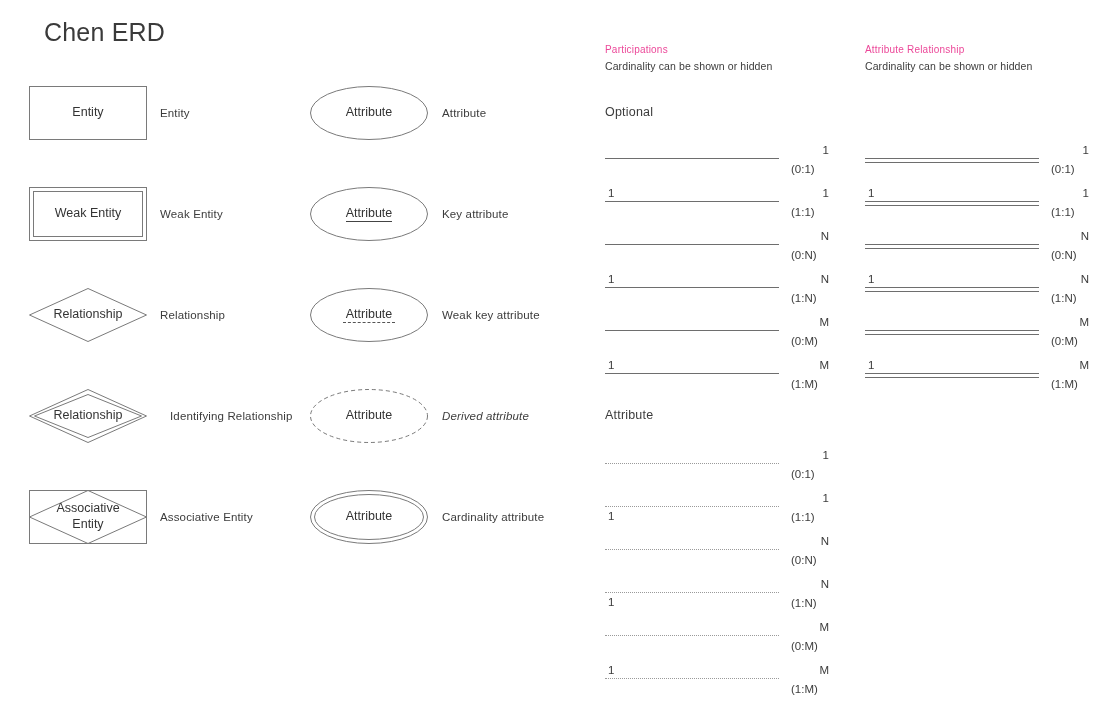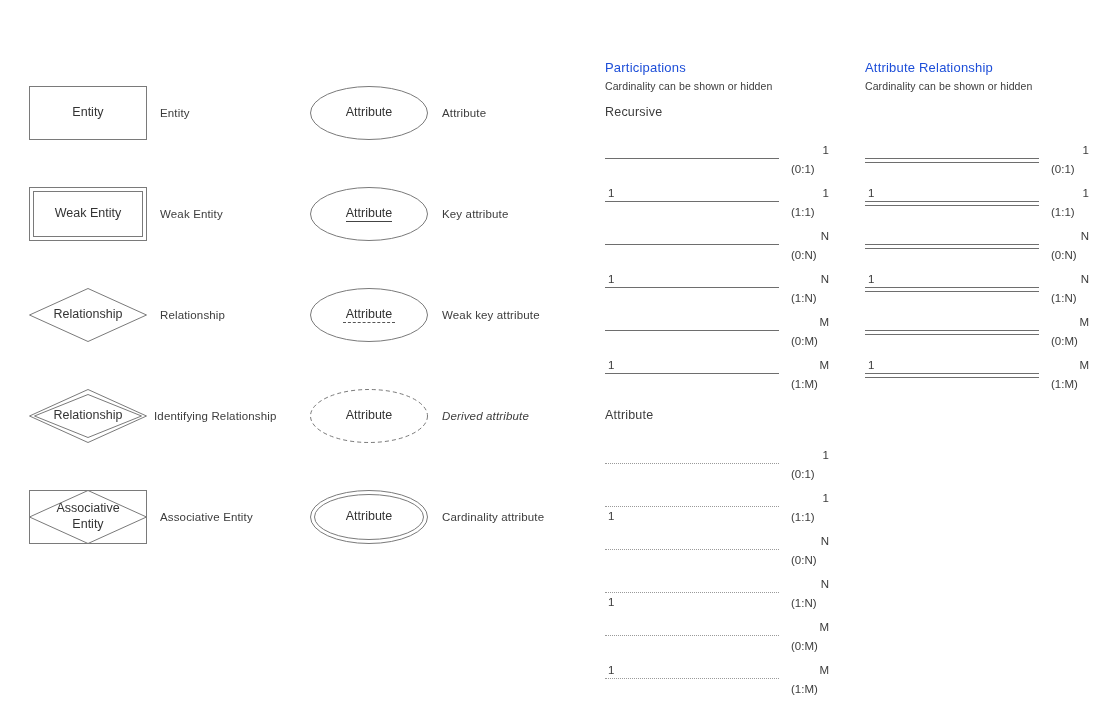--- a/index.html
+++ b/index.html
@@ -130,24 +130,23 @@
     padding-left: 3px;
     padding-right: 3px;
   }
 
   
   .col-header {
     position: absolute;
     white-space: nowrap;
   }
   .col-title {
-    font-size: 13px;
-    color: #1d4ed8;
+    font-size: 10px;
+    color: #ec4899;
     letter-spacing: 0.2px;
-    margin-top: 16px;
   }
   .col-sub {
     font-size: 10.5px;
     color: #3c3c3c;
     margin-top: 5px;
     letter-spacing: 0.1px;
   }
   .group-title {
     position: absolute;
     font-size: 12.5px;
@@ -194,20 +193,21 @@
     font-size: 11.5px;
     color: #3c3c3c;
     white-space: nowrap;
   }
 </style>
 </head>
 <body>
 
 <div class="canvas">
 
+  <div id="page-title">Chen ERD</div>
 
   <div id="left-column">
       <div class="legend-row" style="left: 29px; top: 86px;">
         <div class="shape rect-entity" style="width: 118px; height: 54px;">
           <div class="shape-label">Entity</div>
         </div>
         <div class="legend-caption" style="margin-left: 13px;">Entity</div>
       </div>
       <div class="legend-row" style="left: 29px; top: 187px;">
         <div class="shape rect-weak" style="width: 118px; height: 54px;">
@@ -225,21 +225,21 @@
         <div class="legend-caption" style="margin-left: 13px;">Relationship</div>
       </div>
       <div class="legend-row" style="left: 29px; top: 389px;">
         <div class="shape diamond-box" style="width: 118px; height: 54px;">
           <svg class="svg-shape" width="118" height="54" viewBox="0 0 118 54">
             <polygon points="59,0.5 117.5,27 59,53.5 0.5,27"></polygon>
             <polygon points="59,5.5 112.5,27 59,48.5 5.5,27" class="no-fill"></polygon>
           </svg>
           <div class="shape-label">Relationship</div>
         </div>
-        <div class="legend-caption" style="margin-left: 7px; text-align: right;">Identifying Relationship</div>
+        <div class="legend-caption" style="margin-left: 23px; text-align: right;">Identifying Relationship</div>
       </div>
       <div class="legend-row" style="left: 29px; top: 490px;">
         <div class="shape assoc-box" style="width: 118px; height: 54px;">
           <svg class="svg-shape" width="118" height="54" viewBox="0 0 118 54">
             <rect x="0.5" y="0.5" width="117" height="53"></rect>
             <polygon points="59,0.5 117.5,27 59,53.5 0.5,27" class="no-fill"></polygon>
           </svg>
           <div class="shape-label">Associative
 Entity</div>
         </div>
@@ -293,21 +293,21 @@
           <div class="shape-label">Attribute</div>
         </div>
         <div class="legend-caption" style="margin-left: 14px;">Cardinality attribute</div>
       </div>
     </div>
 
   <div class="col-header" style="left:605px; top:44px;">
     <div class="col-title">Participations</div>
     <div class="col-sub">Cardinality can be shown or hidden</div>
   </div>
-  <div class="group-title" style="left:605px; top:105px;">Recursive</div>
+  <div class="group-title" style="left:605px; top:105px;">Optional</div>
   <div id="mandatory-rows">
       <div class="card-row" style="left: 605px; top: 158px;">
         <div class="card-line"></div>
         <div class="card-right">1</div>
         <div class="card-tag">(0:1)</div>
       </div>
       <div class="card-row" style="left: 605px; top: 201px;">
         <div class="card-line"></div>
         <div class="card-left">1</div>
         <div class="card-right">1</div>

